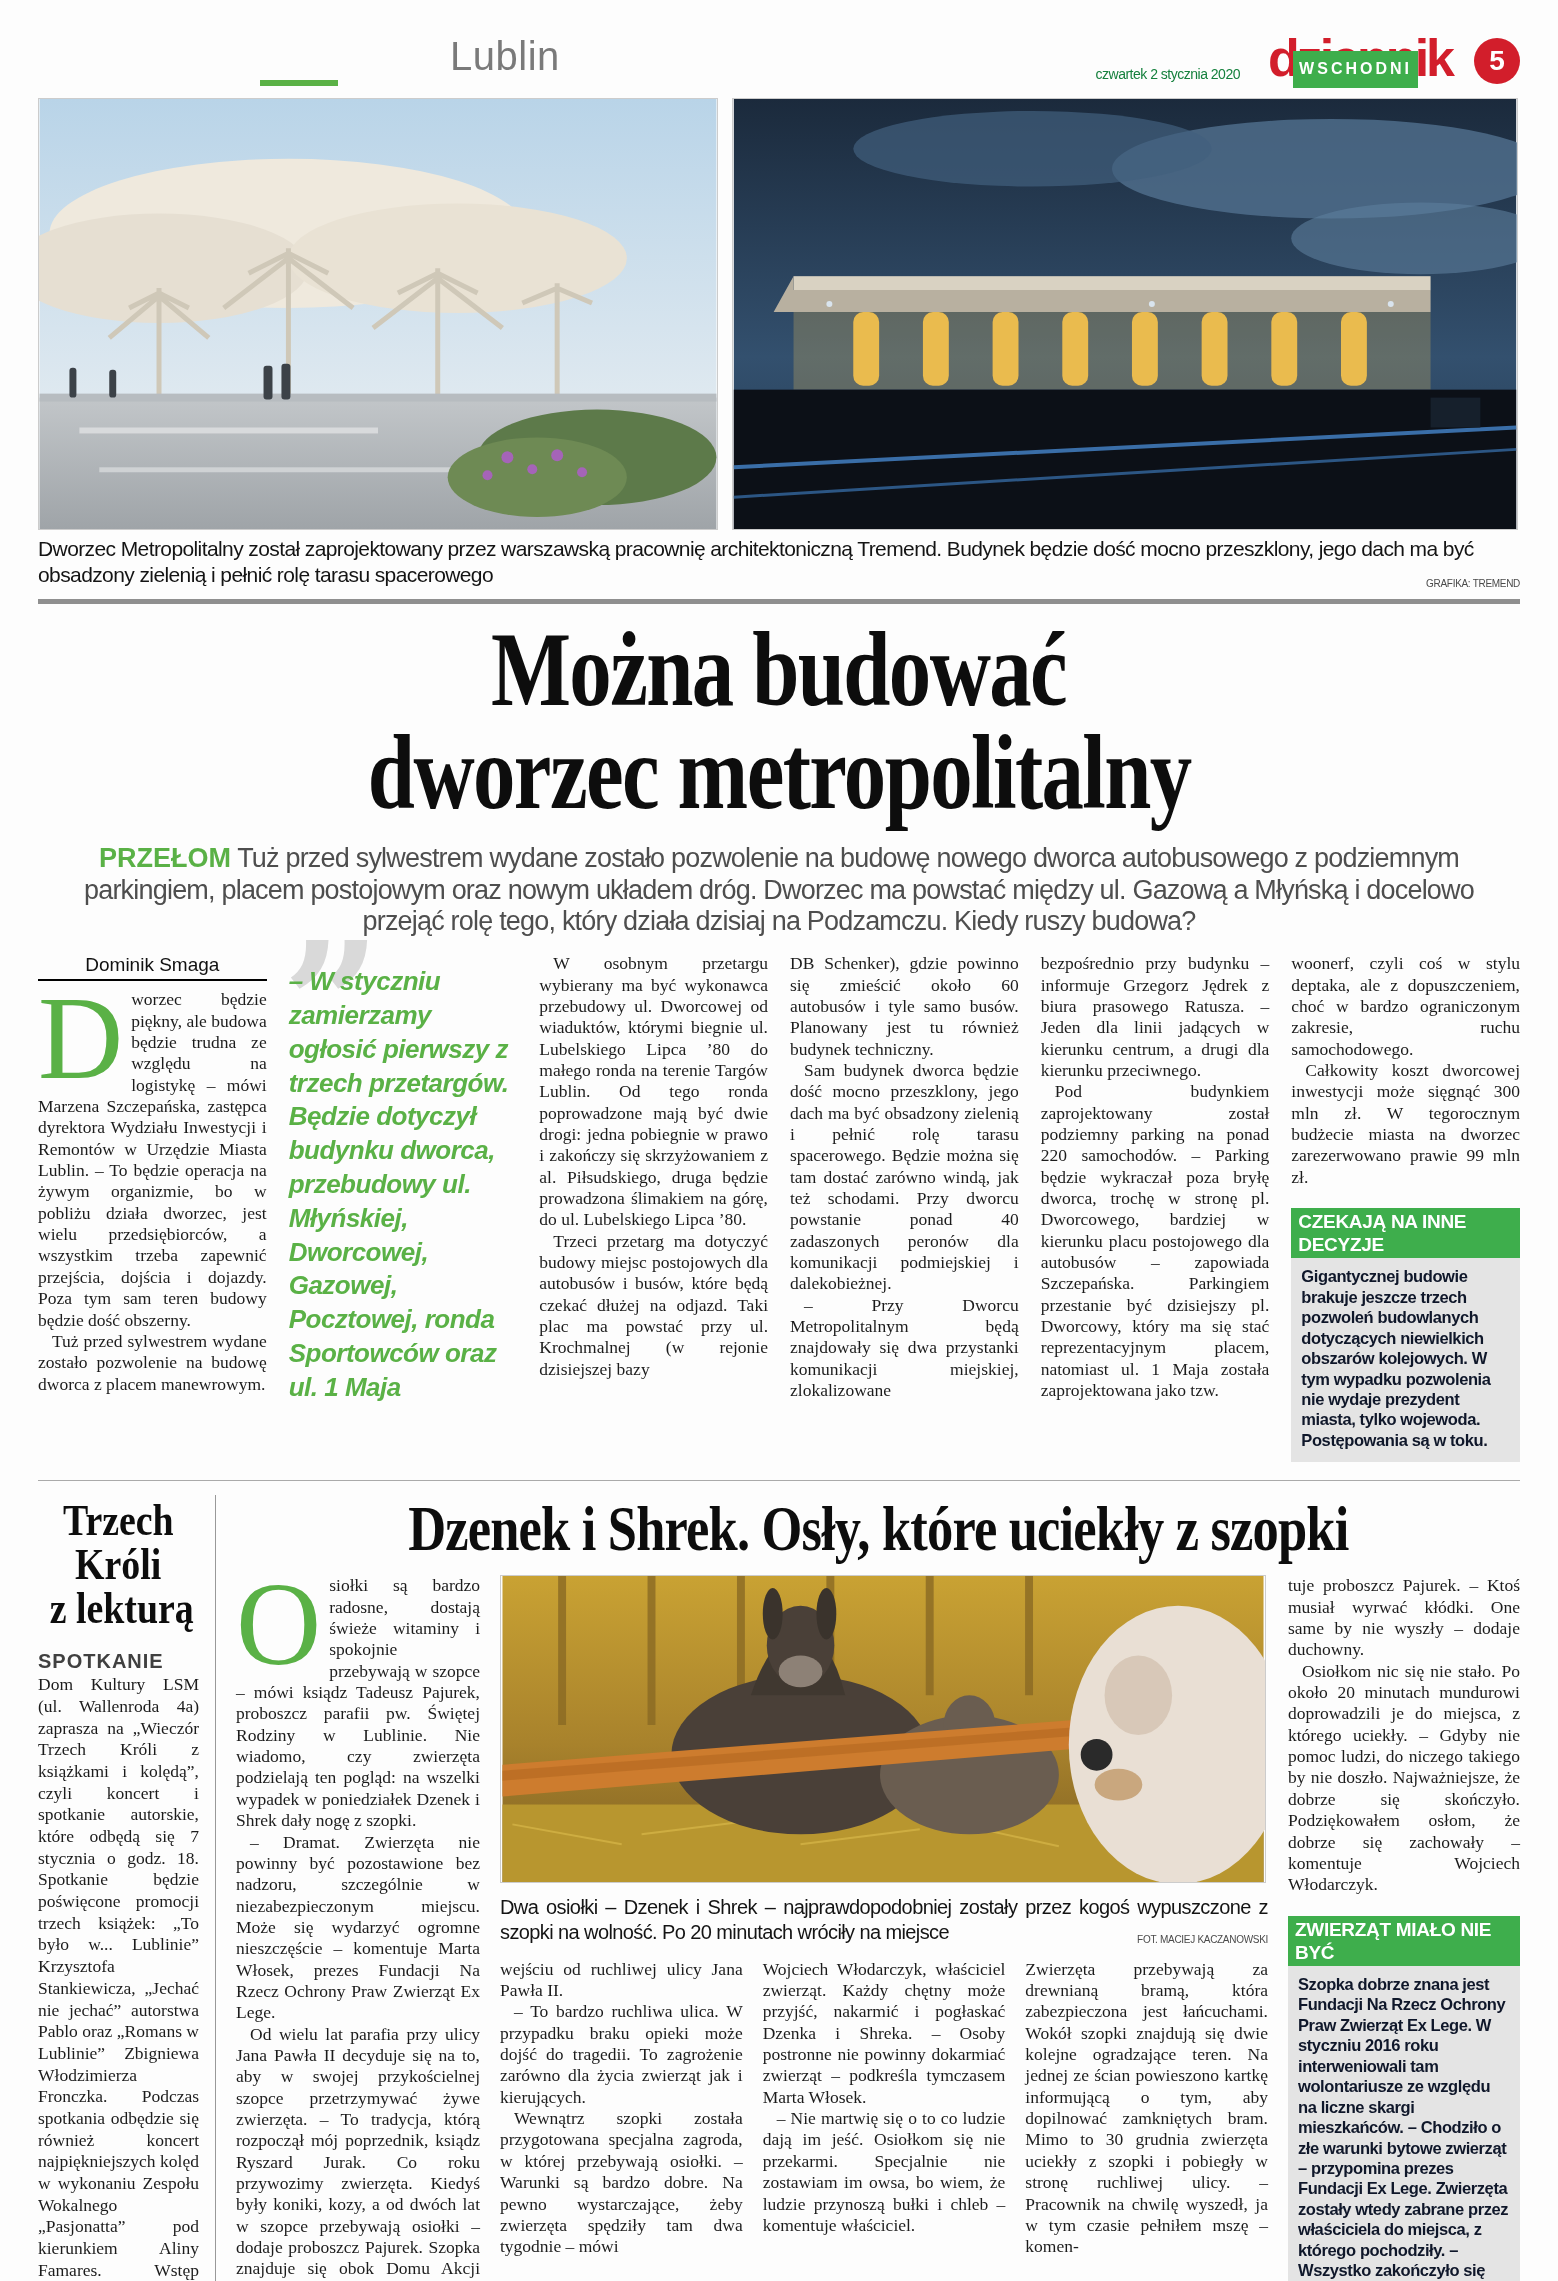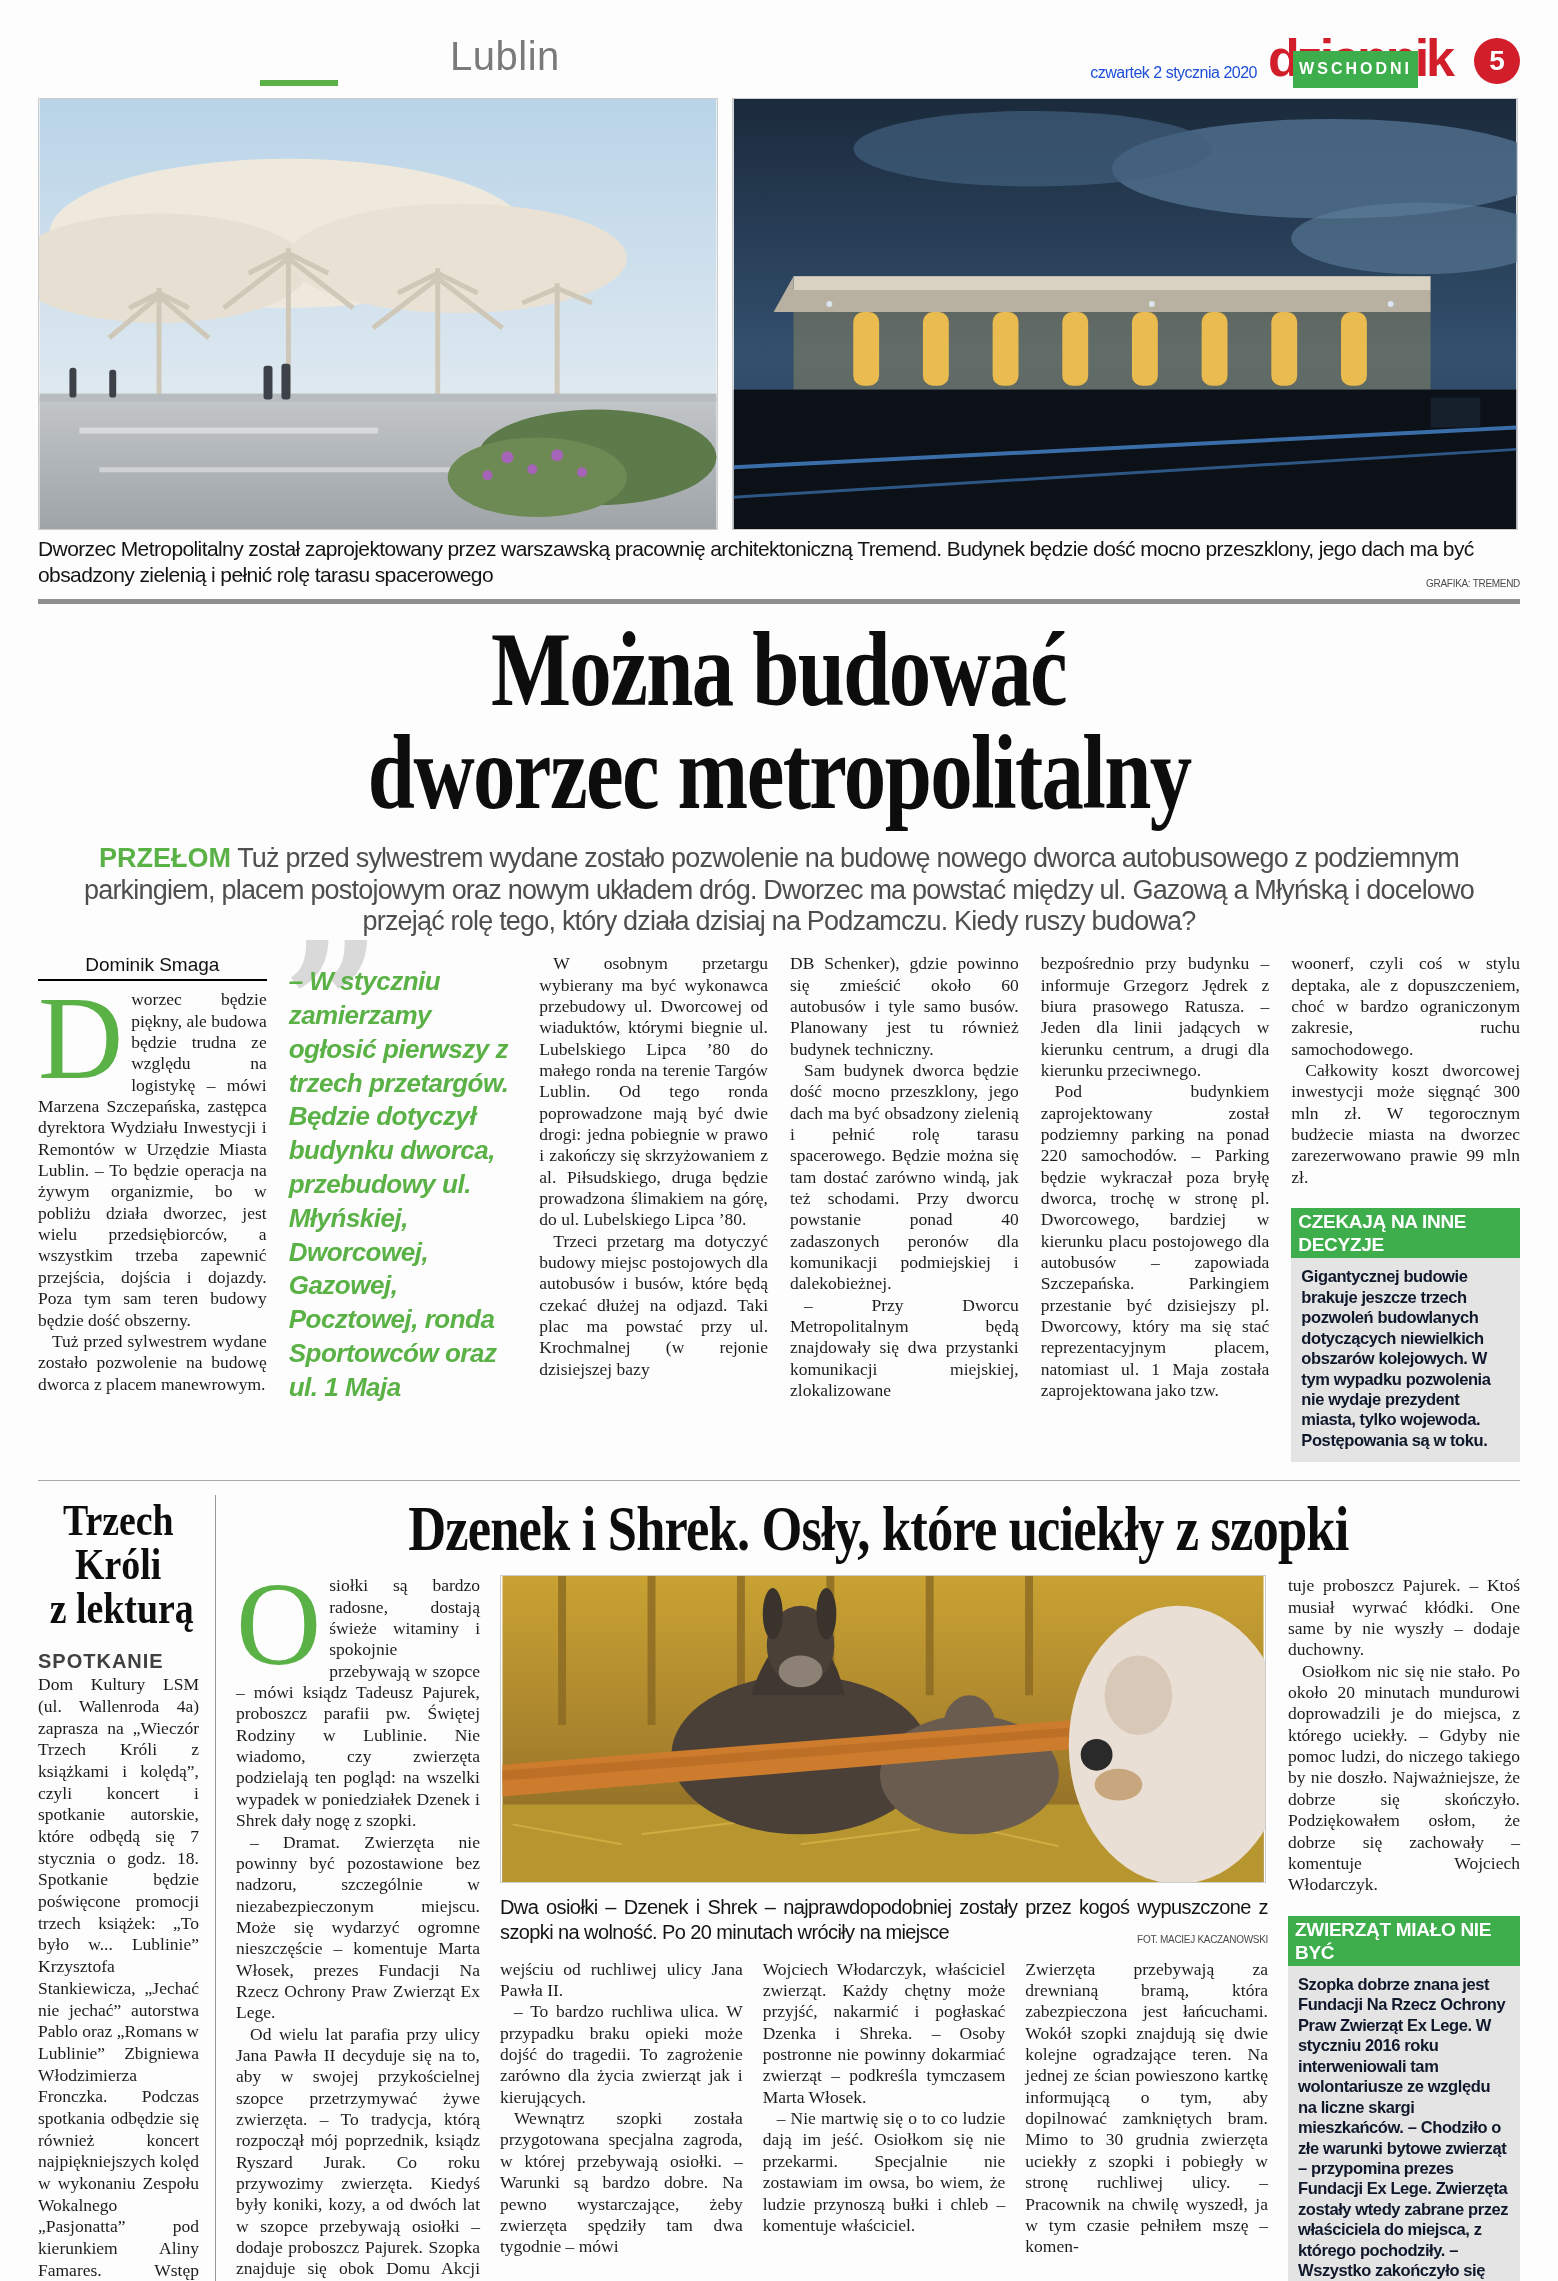--- a/index.html
+++ b/index.html
@@ -5,21 +5,21 @@
   * { margin:0; padding:0; box-sizing:border-box; }
   html,body { background:#e9e9e9; }
   body { width:1558px; margin:0 auto; font-family:"Liberation Serif", serif; color:#1c1c1c; }
   .page { width:1558px; min-height:2281px; background:#fdfdfd; padding:30px 38px 26px 38px; position:relative; }
 
   
   .hdr { display:flex; align-items:flex-end; height:56px; margin-bottom:12px; }
   .section-name { margin-left:412px; font-family:"Liberation Sans", sans-serif; font-size:40px; font-weight:300; color:#7a7a7a; letter-spacing:0.5px; line-height:0.9; }
   .section-underline { height:6px; background:#5ab146; width:78px; margin:6px auto 0 auto; }
   .hdr-spacer { flex:1; }
-  .hdr-date { font-family:"Liberation Sans", sans-serif; font-size:16px; color:#1d4ed8; letter-spacing:-0.5px; margin-right:11px; padding-bottom:4px; }
+  .hdr-date { font-family:"Liberation Sans", sans-serif; font-size:14px; color:#15803d; letter-spacing:-0.5px; margin-right:28px; padding-bottom:4px; }
   .logo { font-family:"Liberation Sans", sans-serif; font-weight:700; font-size:52px; color:#d21e2b; letter-spacing:-3px; line-height:0.8; position:relative; padding-bottom:6px; }
   .logo-sub { position:absolute; right:34px; bottom:-2px; background:#3eae4c; color:#fff; font-size:16px; font-weight:700; letter-spacing:3px; padding:12px 6px; }
   .pageno { width:46px; height:46px; border-radius:50%; background:#d21e2b; color:#fff; font-family:"Liberation Sans", sans-serif; font-size:28px; font-weight:700; display:flex; align-items:center; justify-content:center; margin-left:22px; margin-bottom:2px; }
 
   
   .photo-row { display:flex; gap:14px; }
   .photo-row svg { display:block; }
   .ph { border:1px solid #ccc; }
 
   .caption { font-family:"Liberation Sans", sans-serif; font-size:21px; letter-spacing:-0.6px; color:#141414; line-height:1.25; margin-top:6px; position:relative; }

